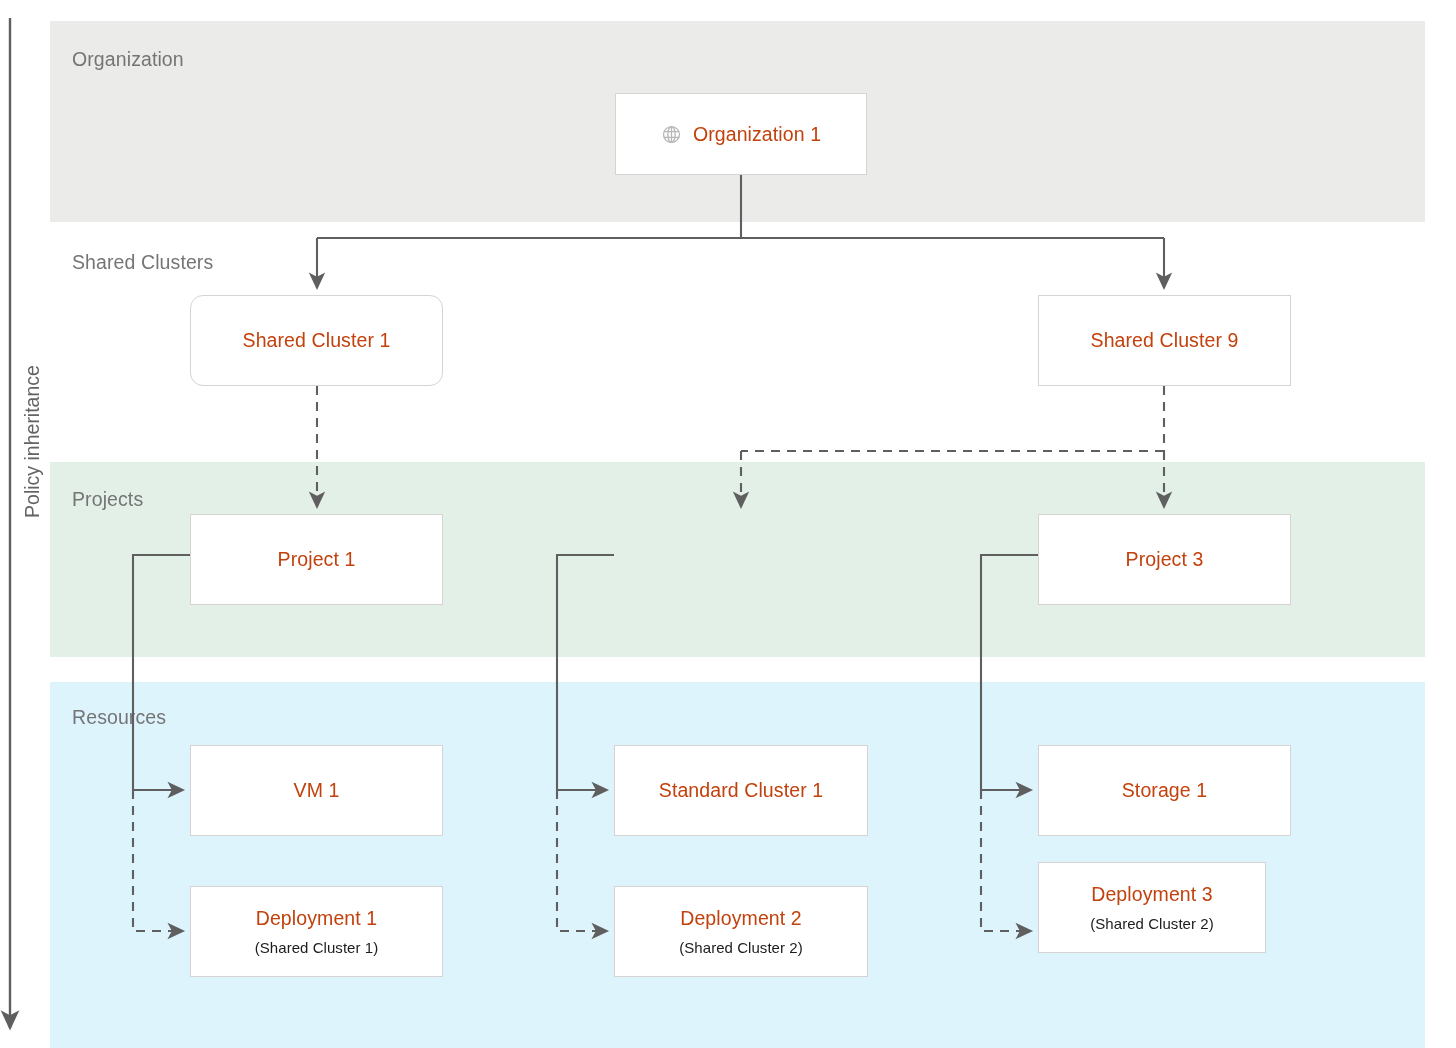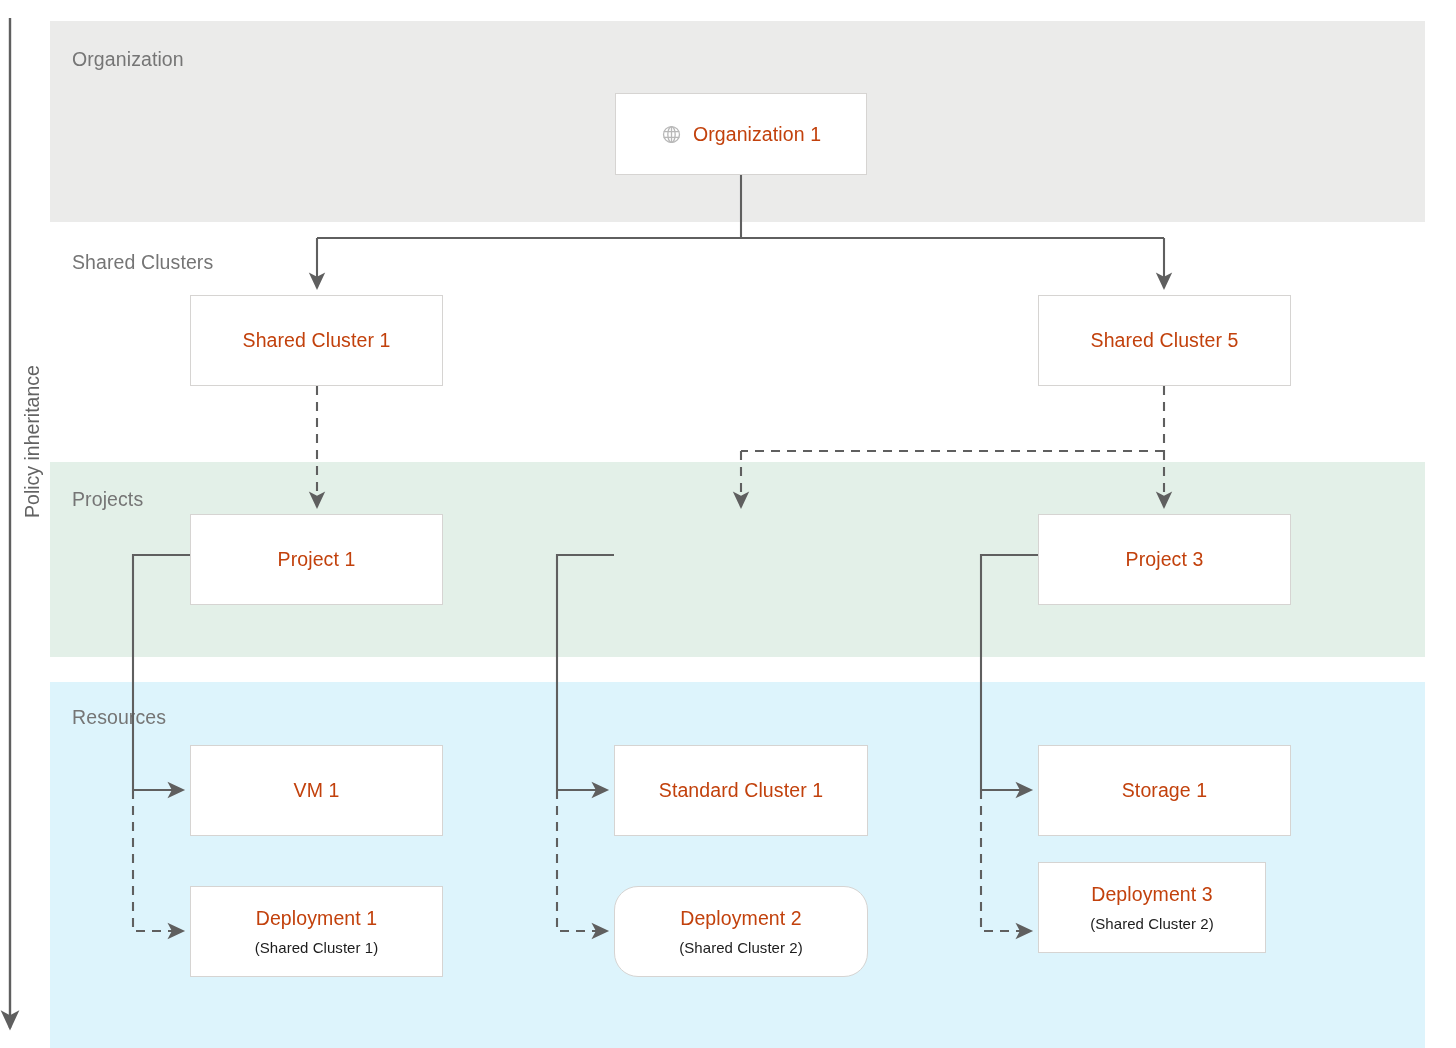--- a/index.html
+++ b/index.html
@@ -72,30 +72,30 @@
   }
   .globe-icon {
     width: 21px;
     height: 21px;
     flex: 0 0 auto;
     display: block;
   }
 
   
   .node-org        { left: 615px;  top: 93px;  width: 252px; height: 82px; }
-  .node-sc1        { left: 190px;  top: 295px; width: 253px; height: 91px; }
+  .node-sc1        { left: 190px;  top: 295px; width: 253px; height: 91px; border-radius: 13px; }
   .node-sc2        { left: 1038px; top: 295px; width: 253px; height: 91px; }
   .node-p1         { left: 190px;  top: 514px; width: 253px; height: 91px; }
   .node-p2         { left: 614px;  top: 514px; width: 254px; height: 91px; }
   .node-p3         { left: 1038px; top: 514px; width: 253px; height: 91px; }
   .node-vm1        { left: 190px;  top: 745px; width: 253px; height: 91px; }
   .node-stdc1      { left: 614px;  top: 745px; width: 254px; height: 91px; }
   .node-storage1   { left: 1038px; top: 745px; width: 253px; height: 91px; }
   .node-dep1       { left: 190px;  top: 886px; width: 253px; height: 91px; }
-  .node-dep2       { left: 614px;  top: 886px; width: 254px; height: 91px; border-radius: 24px; }
+  .node-dep2       { left: 614px;  top: 886px; width: 254px; height: 91px; }
   .node-dep3       { left: 1038px; top: 862px; width: 228px; height: 91px; }
 
   
   #edges {
     position: absolute;
     left: 0; top: 0;
     width: 1456px;
     height: 1048px;
     pointer-events: none;
   }
@@ -177,21 +177,21 @@
       </g>
     </svg>
     <span class="title">Organization 1</span>
   </div>
 
   <div class="node node-sc1">
     <span class="title">Shared Cluster 1</span>
   </div>
 
   <div class="node node-sc2">
-    <span class="title">Shared Cluster 5</span>
+    <span class="title">Shared Cluster 9</span>
   </div>
 
   <div class="node node-p1">
     <span class="title">Project 1</span>
   </div>
 
 
   <div class="node node-p3">
     <span class="title">Project 3</span>
   </div>

